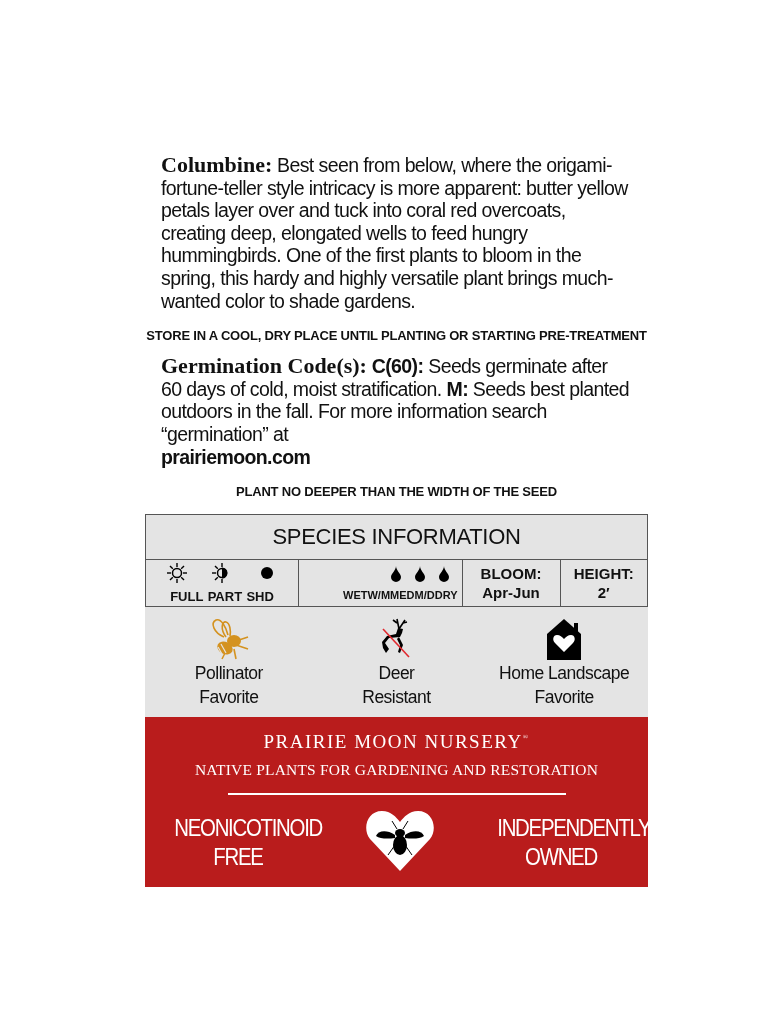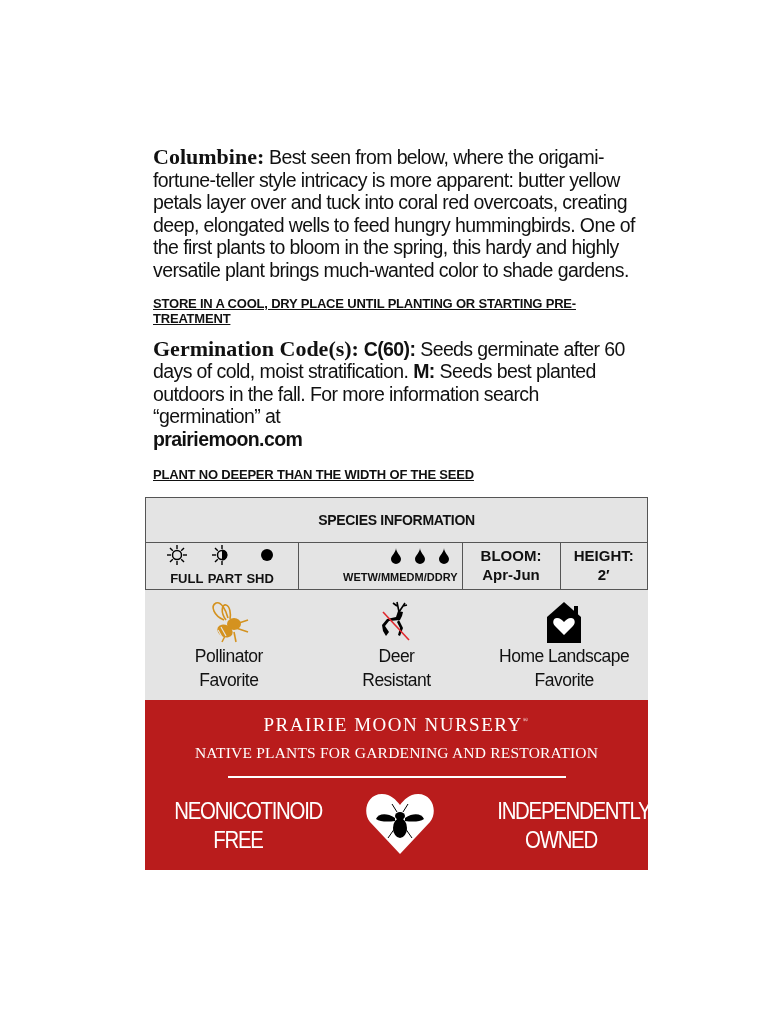--- a/index.html
+++ b/index.html
@@ -1,27 +1,27 @@
 <!DOCTYPE html>
 <html><head>
 <meta charset="utf-8">
 <style>
   html, body { margin: 0; padding: 0; background: #ffffff; }
   body { width: 780px; height: 1024px; position: relative; overflow: hidden; font-family: "Liberation Sans Narrow", "Liberation Sans", sans-serif; color: #111; }
   .card { position: absolute; left: 145px; top: 138px; width: 503px; }
-  .para { font-family: "Liberation Sans", sans-serif; font-size: 19.5px; line-height: 22.6px; letter-spacing: -0.6px; transform-origin: left top; margin: 8px; }
+  .para { font-family: "Liberation Sans", sans-serif; font-size: 19.5px; line-height: 22.6px; letter-spacing: -0.6px; transform-origin: left top; margin: 16px; }
   .serif-bold { font-family: "Liberation Serif", serif; font-weight: bold; font-size: 22px; letter-spacing: 0; }
   .b { font-weight: bold; }
-  .notice { font-family: "Liberation Sans", sans-serif; font-weight: bold; font-size: 13px; letter-spacing: -0.2px; margin: 8px; text-decoration: underline; }
+  .notice { text-align: center; font-family: "Liberation Sans", sans-serif; font-weight: bold; font-size: 13px; letter-spacing: -0.2px; margin: 0; }
   .n1 { margin-top: 14px; }
   .germ { margin-top: 12px; }
   .n2 { margin-top: 16px; }
   table.species { margin-top: 15px; width: 503px; border-collapse: collapse; background: #e4e4e4; font-family: "Liberation Sans", sans-serif; }
   table.species td, table.species th { border: 1.5px solid #555; padding: 0; text-align: center; vertical-align: middle; }
-  table.species th { height: 44px; font-size: 14px; font-weight: bold; letter-spacing: -0.3px; }
+  table.species th { height: 44px; font-size: 22px; font-weight: normal; letter-spacing: -0.3px; }
   table.species td { height: 46px; }
   .light-icons { display: flex; justify-content: space-around; padding: 0 8px; font-size: 16px; line-height: 18px; }
   .light-labels { display: flex; justify-content: space-around; padding: 2px 22px 0; font-size: 13px; font-weight: bold; }
   .moist-icons { display: flex; justify-content: flex-end; gap: 12px; padding-right: 12px; font-size: 15px; line-height: 18px; }
   .moist-labels { display: flex; justify-content: space-around; padding: 3px 4px 0; font-size: 11px; font-weight: bold; margin-left: 40px; }
   .cellhead { font-size: 15px; font-weight: bold; line-height: 19px; }
   .cellval { font-size: 15px; font-weight: bold; line-height: 20px; }
   .attrs { width: 503px; height: 110px; background: #e4e4e4; display: flex; justify-content: space-around; align-items: flex-start; padding-top: 10px; box-sizing: border-box; }
   .attr { display: flex; flex-direction: column; align-items: center; width: 160px; }
   .attr-icon { height: 44px; display: flex; align-items: center; justify-content: center; }

